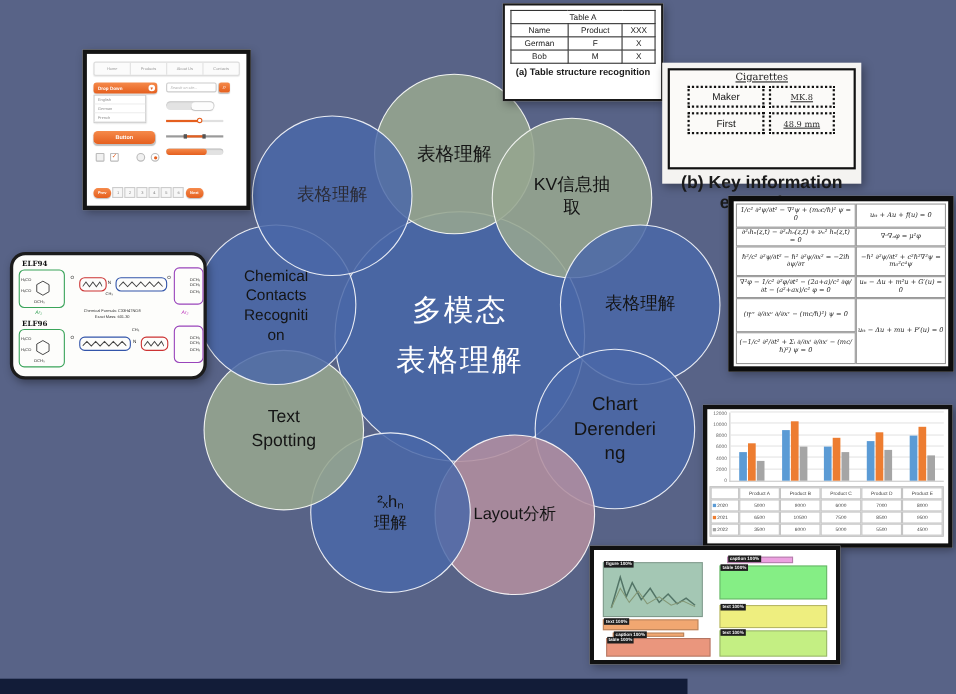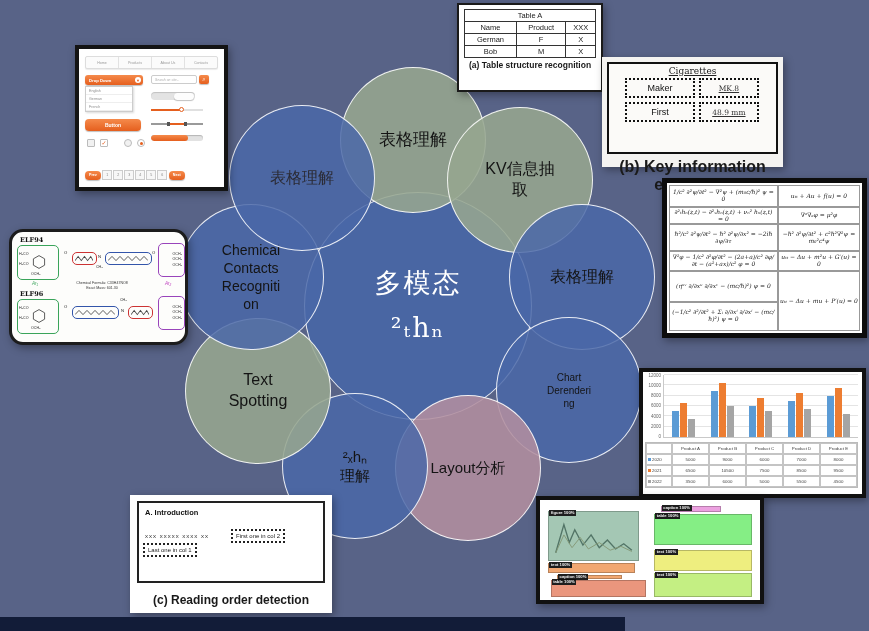--- a/index.html
+++ b/index.html
@@ -13,21 +13,21 @@
   .node span{white-space:pre-line;line-height:1.3;}
   .c-blue{background:rgba(74,104,168,.84);}
   .c-green{background:rgba(150,166,143,.88);}
   .c-pink{background:rgba(178,142,159,.88);}
   .center-circle{left:304px;top:192px;width:228px;height:228px;z-index:1;background:rgba(72,102,164,.97);}
   .center-circle span{white-space:pre-line;color:#fff;font-size:27px;line-height:1.65;letter-spacing:2px;
         font-family:"DejaVu Serif",serif;}
   .pos0{left:340px;top:67px;font-size:17px;}
   .pos1{left:447px;top:107px;font-size:16px;}
   .pos2{left:509px;top:204px;font-size:16px;}
-  .pos3{left:496px;top:317px;font-size:10px;}
+  .pos3{left:486px;top:317px;font-size:17px;}
   .pos4{left:395px;top:395px;font-size:15px;}
   .pos5{left:282px;top:393px;font-size:15px;}
   .pos6{left:185px;top:318px;font-size:16px;}
   .pos7{left:178px;top:204px;font-size:14px;}
   .pos8{left:229px;top:105px;font-size:16px;color:#2b2b35;}
 
   
   .panel{position:absolute;background:#fff;z-index:5;box-sizing:border-box;
          box-shadow:2px 3px 8px rgba(0,0,0,.35);}
 
@@ -168,21 +168,21 @@
   .bottom-bar{position:absolute;left:0;top:617px;width:625px;height:14px;background:#121c38;z-index:8;}
 </style>
 </head>
 <body>
 
 <div class="stage">
 
   <div>
     <div class="center-circle">
       <span>多模态
-²ₜhₙ</span>
+表格理解</span>
     </div>
 
   <div class="node pos0 c-green">
         <span>表格理解</span>
       </div>
       <div class="node pos1 c-green">
         <span>KV信息抽
 取</span>
       </div>
       <div class="node pos2 c-blue">
@@ -369,29 +369,20 @@
         </div>
         <div class="region" style="left: 52%; top: 50%; width: 45%; height: 22%; background: rgb(237, 237, 117);">
           <div class="chip">text 100%</div>
         </div>
         <div class="region" style="left: 52%; top: 74%; width: 45%; height: 25%; background: rgb(192, 238, 121);">
           <div class="chip">text 100%</div>
         </div>
       </div>
   </div>
 
-  <div class="panel reading-panel">
-    <div class="reading-inner">
-      <div class="ro-head">A. Introduction</div>
-      <div class="ro-filler">xxx xxxxx xxxx xx</div>
-      <div class="ro-box ro-last">Last one in col 1</div>
-      <div class="ro-box ro-first">First one in col 2</div>
-    </div>
-    <div class="cap">(c) Reading order detection</div>
-  </div>
 
 
   <div class="panel chem-panel">
     <div class="chem-name" style="left:8px;top:4px">ELF94</div>
 
     <div class="gbox" style="left:5px;top:13px">
       <svg class="hex" style="left:13px;top:8px;width:16px;height:16px" viewBox="0 0 20 20">
         <polygon points="10,2 17,6 17,14 10,18 3,14 3,6" fill="none" stroke="#333" stroke-width="1"></polygon>
         </svg>
       <div class="glab" style="left:1px;top:6px">H₃CO</div>

